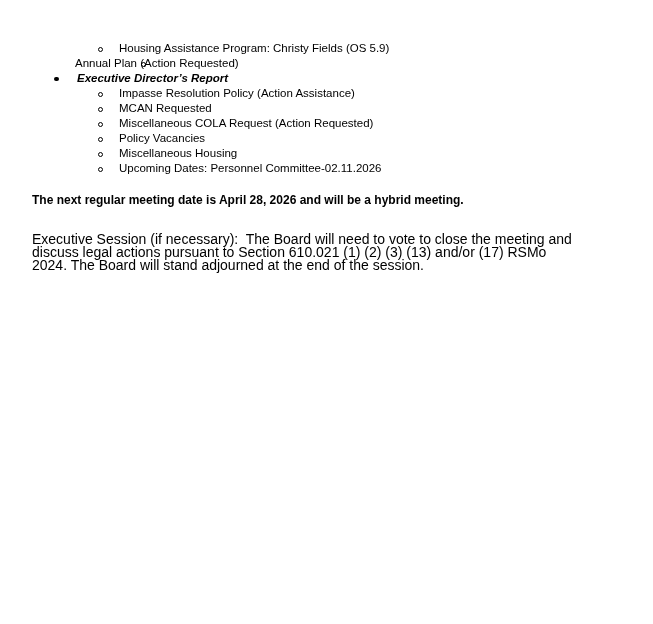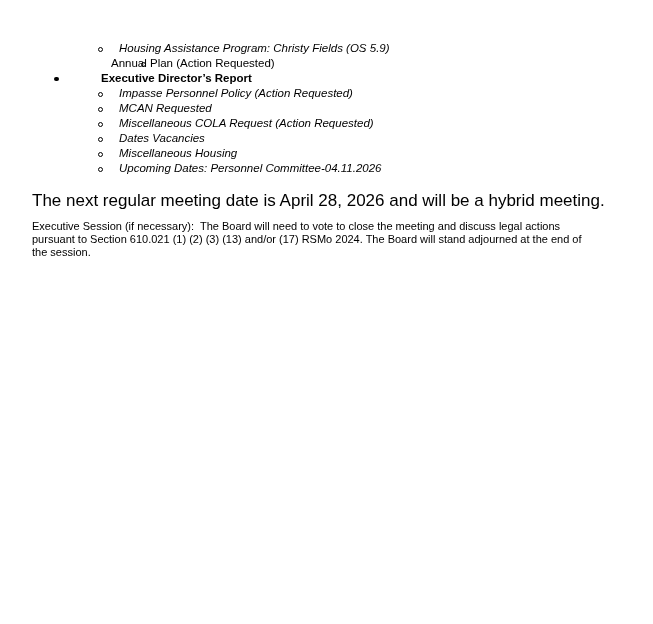--- a/index.html
+++ b/index.html
@@ -21,23 +21,23 @@
     top: 41px;
     left: 0;
   }
   .agenda-row {
     position: relative;
     height: 15px;
     line-height: 15px;
     font-size: 11.5px;
     white-space: nowrap;
   }
-  .agenda-row.lvl1 { padding-left: 101px; font-weight: bold; }
-  .agenda-row.lvl2 { padding-left: 119px; font-style: italic; }
-  .agenda-row.lvl3 { padding-left: 111px; }
+  .agenda-row.lvl1 { padding-left: 77px; font-weight: bold; font-style: italic; }
+  .agenda-row.lvl2 { padding-left: 119px; }
+  .agenda-row.lvl3 { padding-left: 75px; }
   .bullet {
     position: absolute;
     top: 5.5px;
     box-sizing: border-box;
   }
   .bullet.disc {
     left: 54px;
     width: 4.5px;
     height: 4.5px;
     background: #000000;
@@ -49,30 +49,31 @@
     border: 1px solid #000000;
     border-radius: 50%;
     background: transparent;
   }
   .lvl2 .bullet.ring { left: 98px; }
   .lvl3 .bullet.ring { left: 141px; }
   .next-meeting {
     position: absolute;
     top: 193px;
     left: 32px;
-    font-size: 17px;
+    font-size: 12px;
     line-height: 15px;
     white-space: nowrap;
+    font-weight: bold;
   }
   .exec-session {
     position: absolute;
-    top: 220px;
+    top: 233px;
     left: 32px;
     width: 552px;
-    font-size: 11px;
+    font-size: 14px;
     line-height: 13px;
     white-space: pre-wrap;
   }
 </style>
 </head>
 <body>
 
 <div class="page">
 
   <div class="agenda-list">
@@ -87,46 +88,46 @@
       <span>Annual Plan (Action Requested)</span>
     </div>
 
     <div class="agenda-row lvl1">
       <span class="bullet disc"></span>
       <span>Executive Director’s Report</span>
     </div>
 
     <div class="agenda-row lvl2">
       <span class="bullet ring"></span>
-      <span>Impasse Personnel Policy (Action Requested)</span>
+      <span>Impasse Resolution Policy (Action Assistance)</span>
     </div>
 
     <div class="agenda-row lvl2">
       <span class="bullet ring"></span>
       <span>MCAN Requested</span>
     </div>
 
     <div class="agenda-row lvl2">
       <span class="bullet ring"></span>
       <span>Miscellaneous COLA Request (Action Requested)</span>
     </div>
 
     <div class="agenda-row lvl2">
       <span class="bullet ring"></span>
-      <span>Dates Vacancies</span>
+      <span>Policy Vacancies</span>
     </div>
 
     <div class="agenda-row lvl2">
       <span class="bullet ring"></span>
       <span>Miscellaneous Housing</span>
     </div>
 
     <div class="agenda-row lvl2">
       <span class="bullet ring"></span>
-      <span>Upcoming Dates: Personnel Committee-04.11.2026</span>
+      <span>Upcoming Dates: Personnel Committee-02.11.2026</span>
     </div>
 
   </div>
 
   <div class="next-meeting">The next regular meeting date is April 28, 2026 and will be a hybrid meeting.</div>
 
   <div class="exec-session">Executive Session (if necessary):  The Board will need to vote to close the meeting and discuss legal actions pursuant to Section 610.021 (1) (2) (3) (13) and/or (17) RSMo 2024. The Board will stand adjourned at the end of the session.</div>
 
 </div>
 

